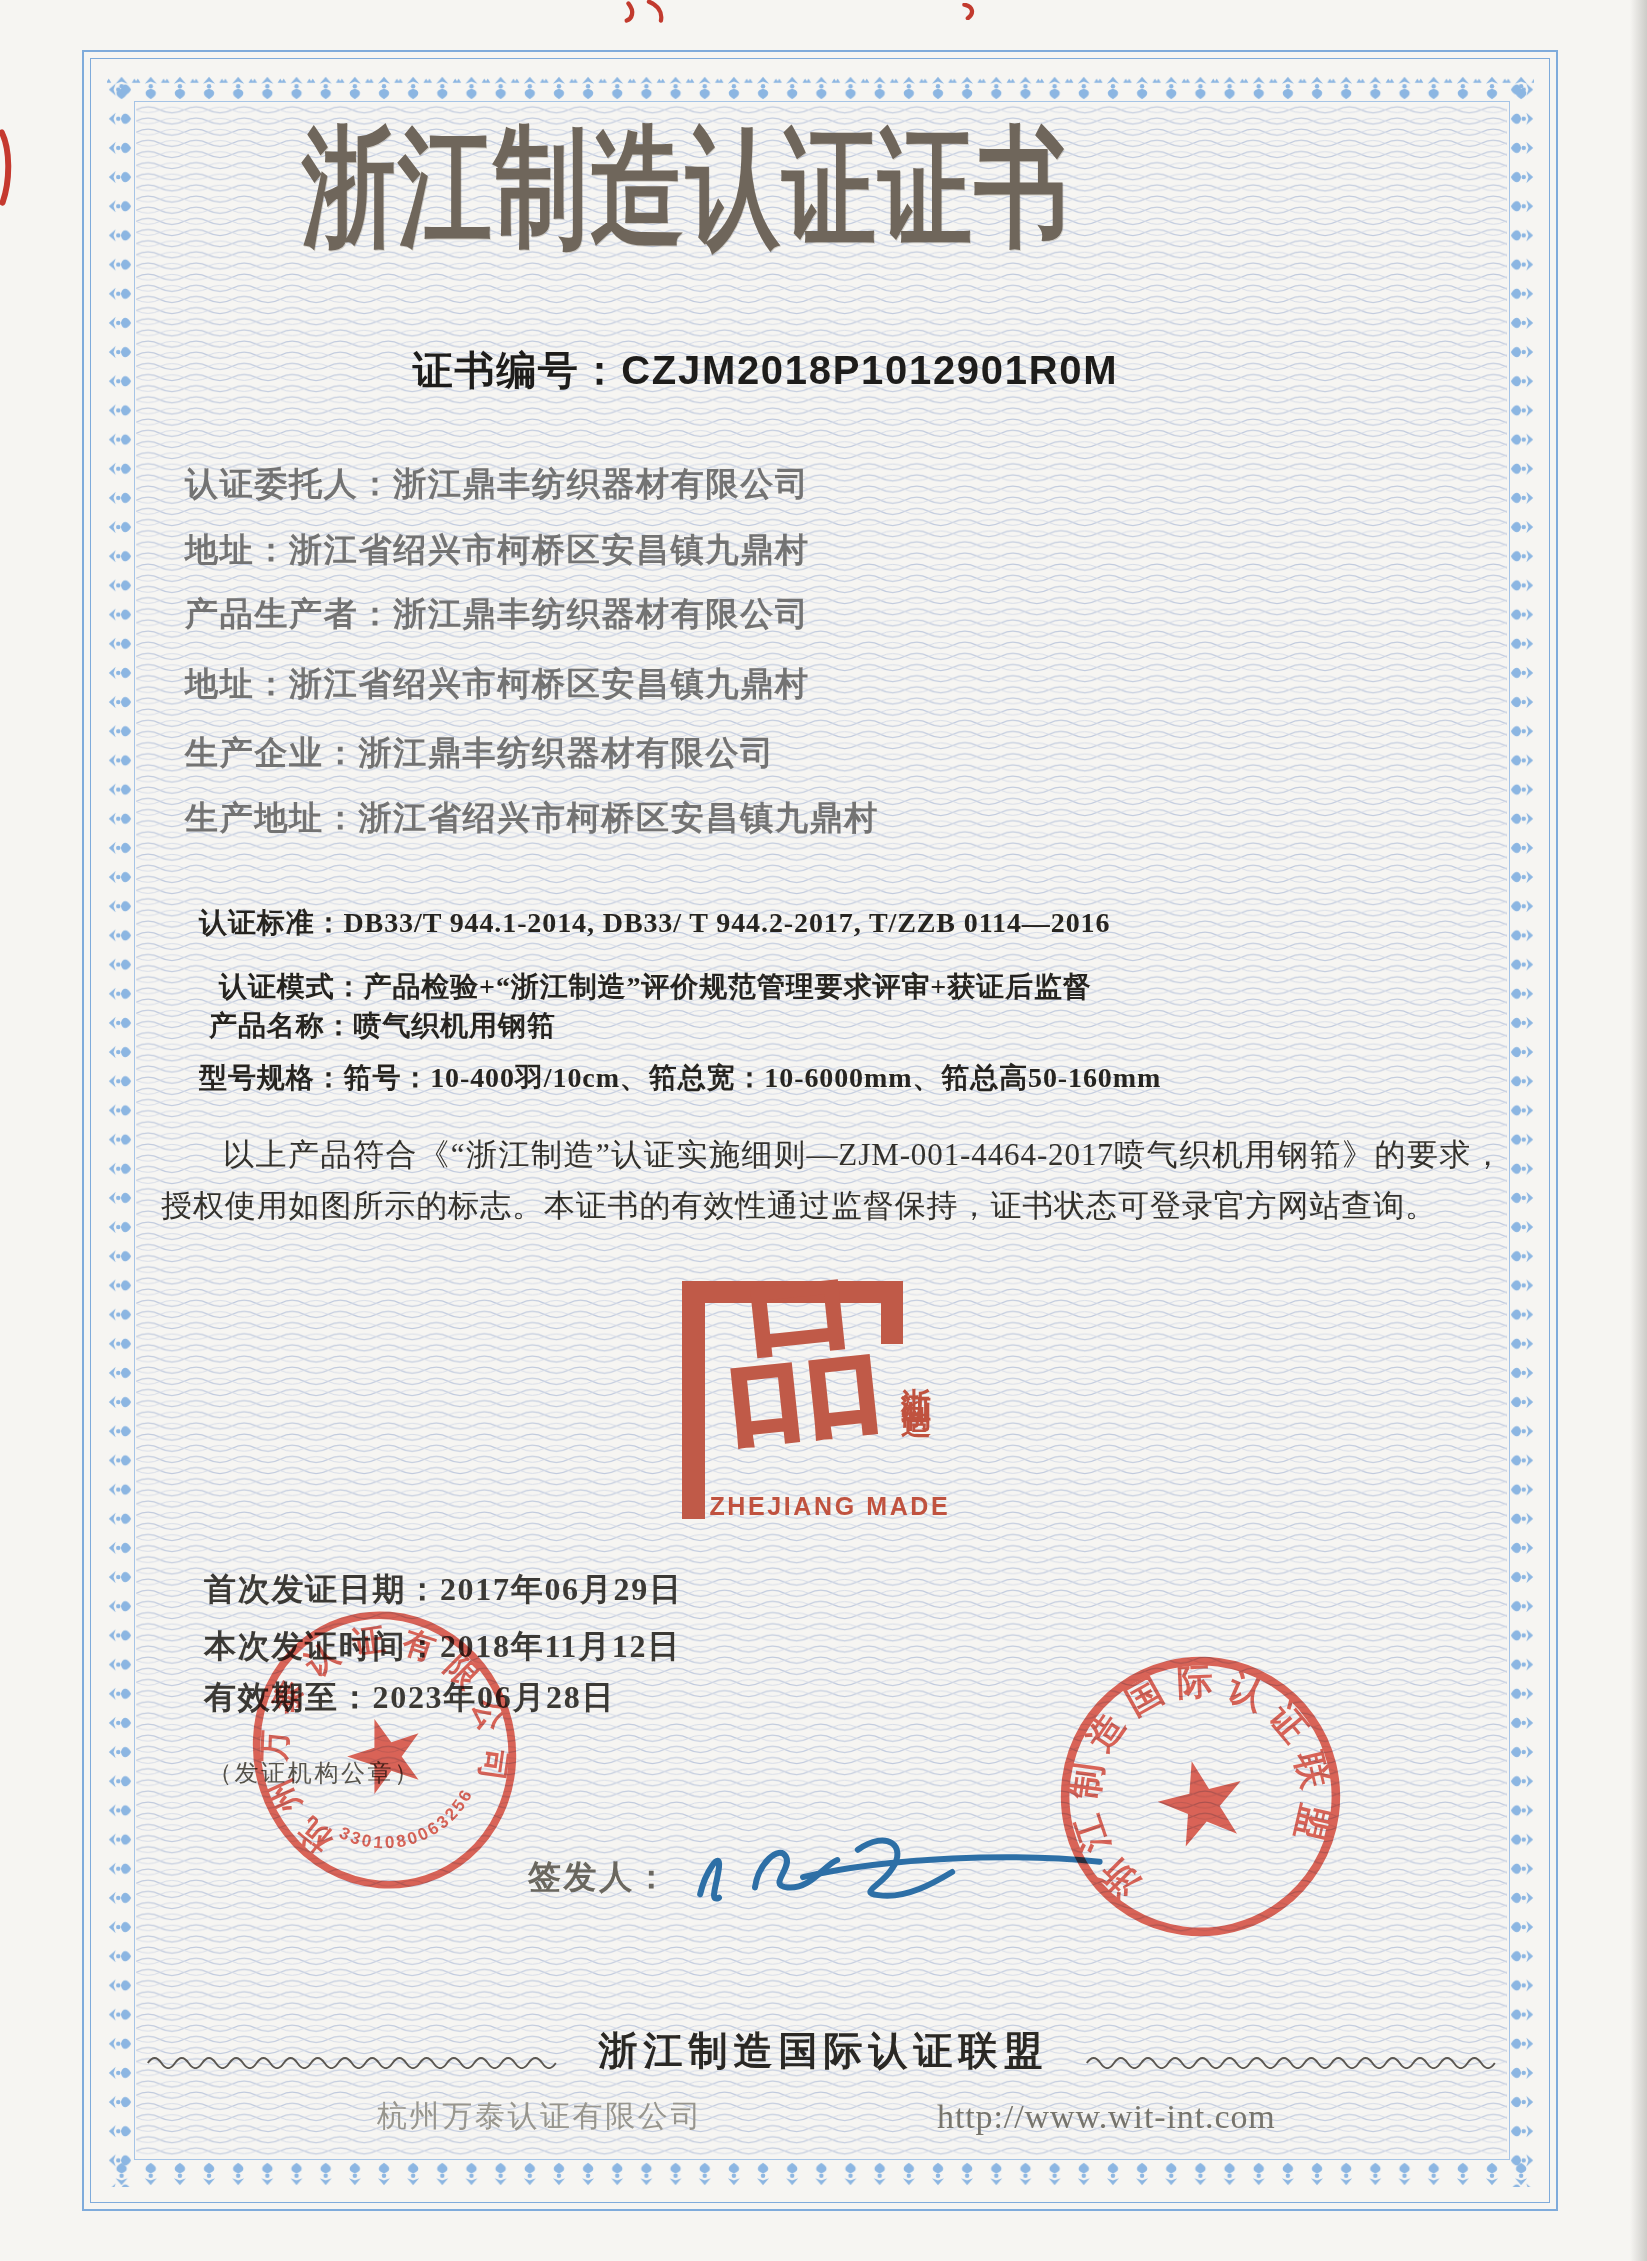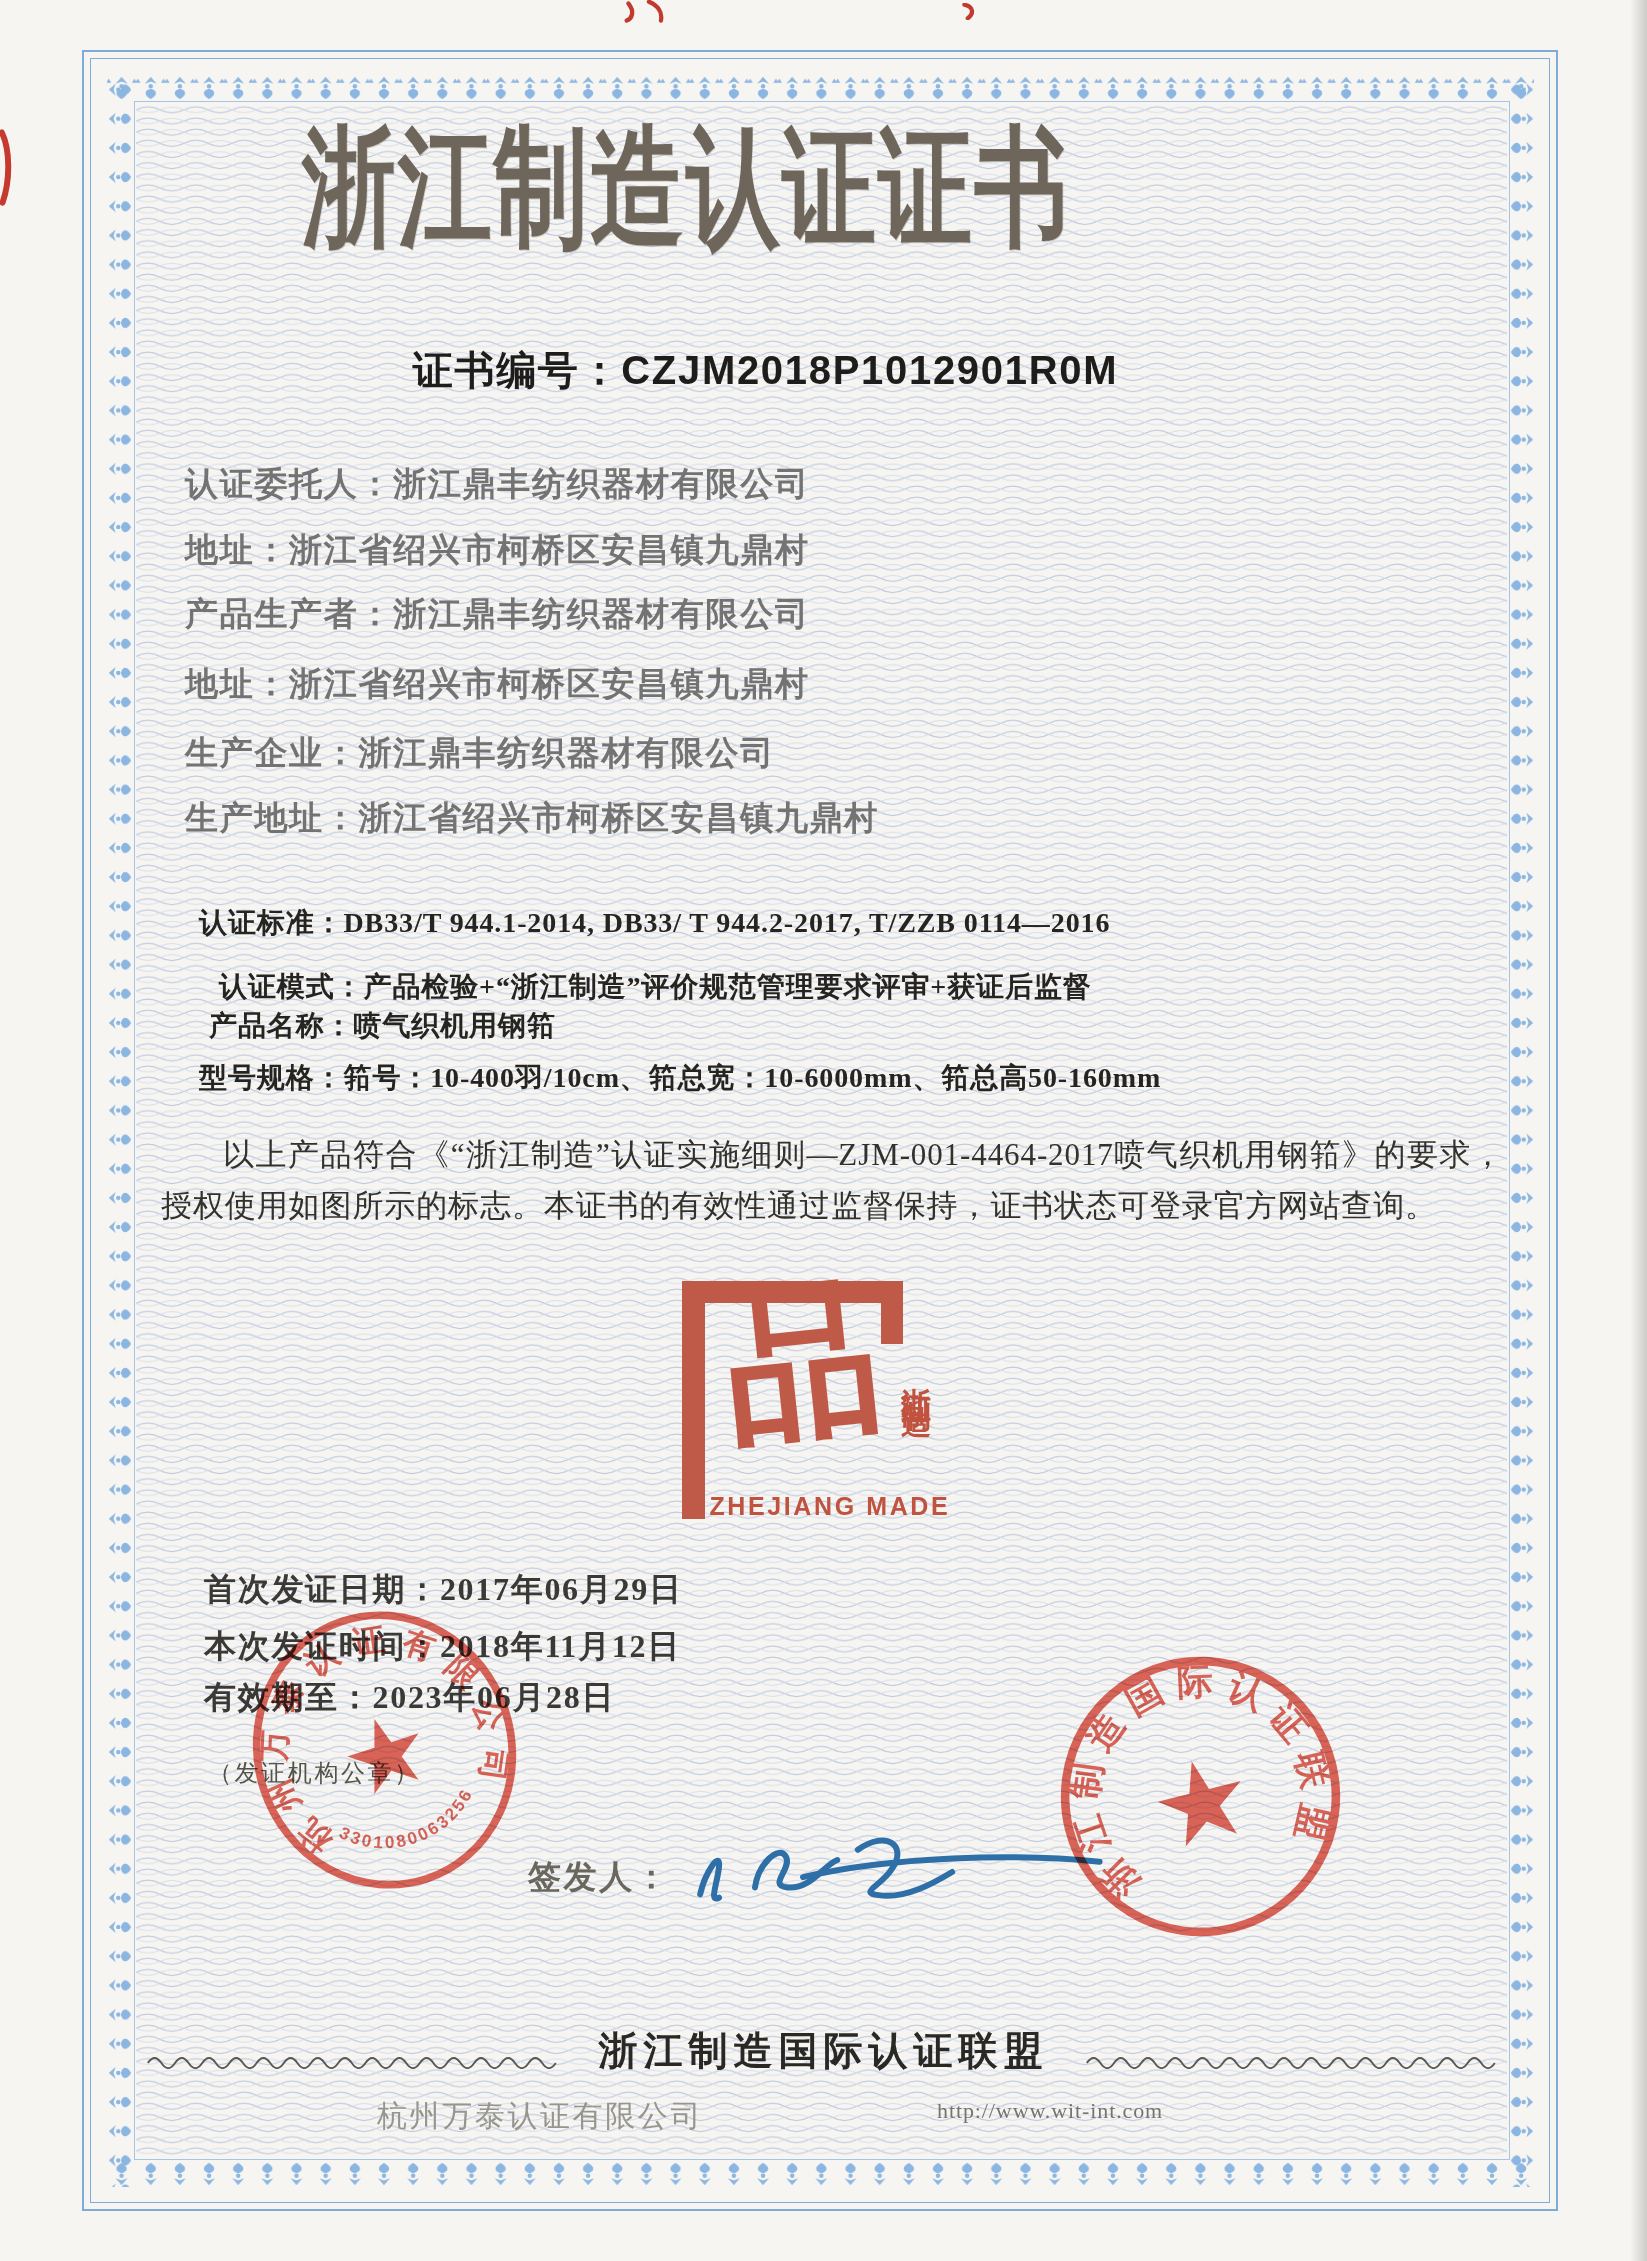--- a/index.html
+++ b/index.html
@@ -88,21 +88,21 @@
   .footer-title{
     position:absolute;left:0;top:2024px;width:1647px;text-align:center;
     font-size:39px;font-weight:700;color:#2a2824;letter-spacing:6px;
   }
   svg.divider{position:absolute;top:2052px;}
   .footer-company{
     position:absolute;left:377px;top:2096px;font-size:30px;color:#97958d;
     letter-spacing:2.6px;
   }
   .footer-url{
-    position:absolute;left:937px;top:2098px;font-size:22px;color:#76746c;
+    position:absolute;left:937px;top:2098px;font-size:34px;color:#76746c;
     letter-spacing:0.9px;
   }
   
   .edge-right{
     position:absolute;right:0;top:0;width:17px;height:2261px;
     background:linear-gradient(to right, rgba(0,0,0,0), rgba(110,108,102,.30));
   }
 </style>
 </head>
 <body>

